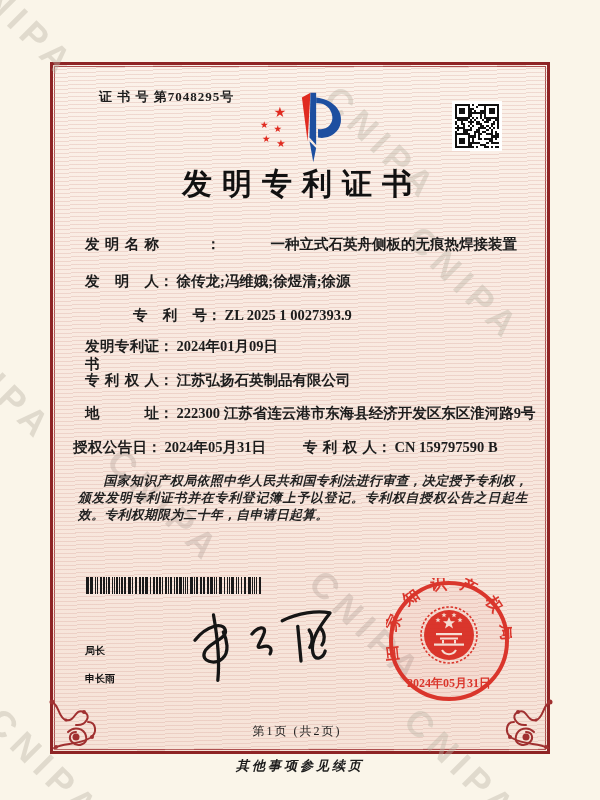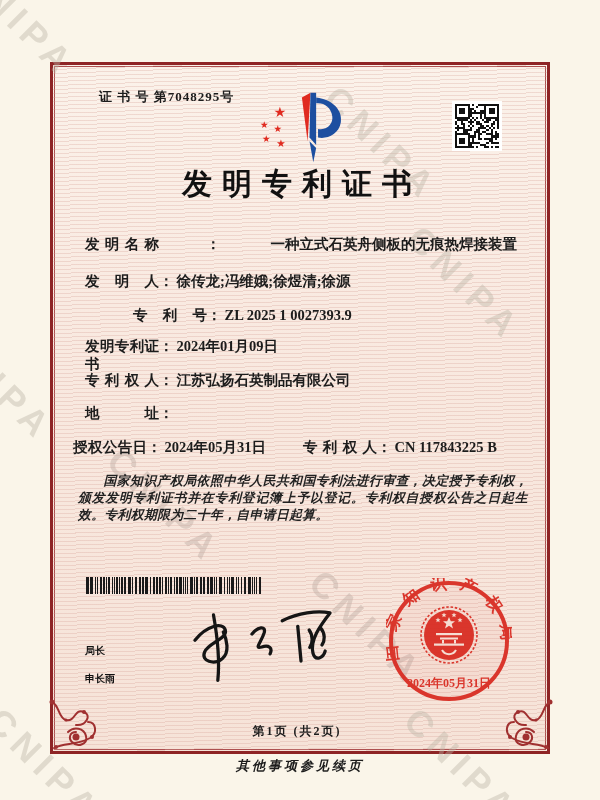--- a/index.html
+++ b/index.html
@@ -59,21 +59,21 @@
 
   .barcode{position:absolute;left:86px;top:577px;width:180px;height:17px;}
 
   .director{position:absolute;left:85px;top:637px;font-family:"Liberation Sans", sans-serif;
             font-weight:bold;font-size:10px;line-height:28px;color:#111;}
   .signature{position:absolute;left:178px;top:597px;width:165px;height:92px;transform:rotate(-2deg);}
 
   .seal{position:absolute;left:386px;top:578px;width:126px;height:126px;opacity:0.92;}
 
   .page-info{position:absolute;left:50px;top:723px;width:494px;text-align:center;
-             font-size:12px;letter-spacing:2px;font-weight:700;}
+             font-size:12px;letter-spacing:2px;font-weight:400;}
   .cont-note{position:absolute;left:0;top:757px;width:600px;text-align:center;
              font-size:13px;font-style:italic;font-weight:600;letter-spacing:3px;}
 
   .orn{position:absolute;z-index:4;}
   .orn-l{left:46px;top:692px;}
   .orn-r{left:494px;top:692px;transform:scaleX(-1);}
 </style>
 </head>
 <body>
 
@@ -412,30 +412,31 @@
         <span class="val">2024年01月09日</span>
     </div>
     <div class="row r5">
       <span class="lbl">专利权人</span>
         <span class="colon">：</span>
         <span class="val">江苏弘扬石英制品有限公司</span>
     </div>
     <div class="row r6">
       <span class="lbl">地址</span>
         <span class="colon">：</span>
+        <span class="val val-wrap">222300 江苏省连云港市东海县经济开发区东区淮河路9号</span>
     </div>
     <div class="row r7">
       <span class="lbl">授权公告日</span>
         <span class="colon">：</span>
         <span class="val">2024年05月31日</span>
     </div>
     <div class="row r8">
       <span class="lbl">专利权人</span>
         <span class="colon">：</span>
-        <span class="val">CN 117843225 B</span>
+        <span class="val">CN 159797590 B</span>
     </div>
 
     <div class="paras">
       <p>国家知识产权局依照中华人民共和国专利法进行审查，决定授予专利权，颁发发明专利证书并在专利登记簿上予以登记。专利权自授权公告之日起生效。专利权期限为二十年，自申请日起算。</p>
     </div>
 
     <svg class="barcode" id="barcode" viewBox="0 0 180 17" preserveAspectRatio="none" shape-rendering="crispEdges">
         <rect x="0" y="0" width="3" height="17" fill="#1a1a1a"></rect>
         <rect x="4" y="0" width="3" height="17" fill="#1a1a1a"></rect>
         <rect x="9" y="0" width="1" height="17" fill="#1a1a1a"></rect>

